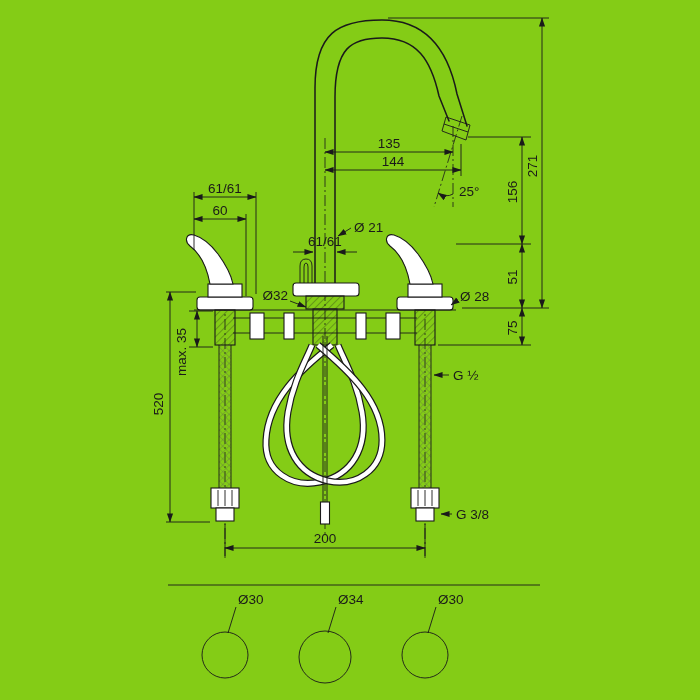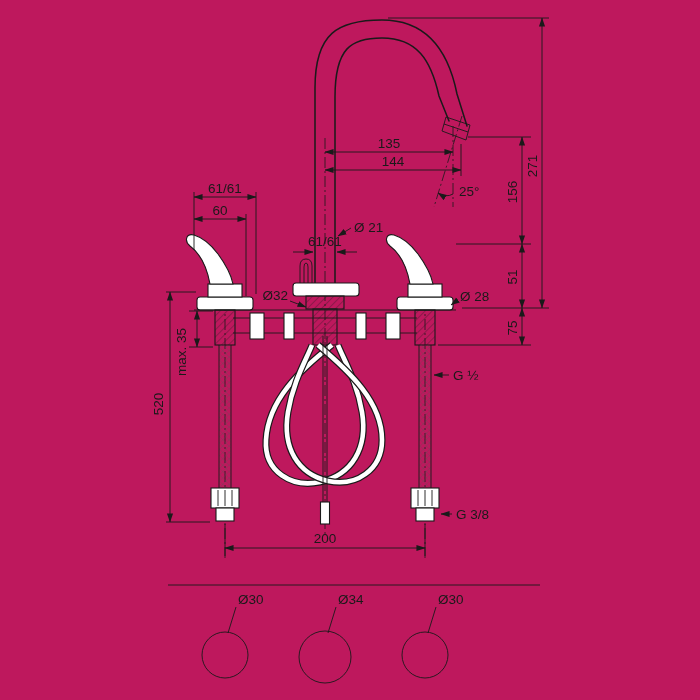--- a/index.html
+++ b/index.html
@@ -1,16 +1,16 @@
 <!DOCTYPE html>
 <html><head>
 <meta charset="utf-8">
 <style>
   html,body{margin:0;padding:0;background:#ffffff;}
-  .page{width:700px;height:700px;background:#be185d;position:relative;overflow:hidden;}
+  .page{width:700px;height:700px;background:#84cc16;position:relative;overflow:hidden;}
   svg{display:block;}
   
   .s  {stroke:#1a1a1a;fill:none;stroke-width:1.5;stroke-linecap:round;}
   .t  {stroke:#1a1a1a;fill:none;stroke-width:0.9;}
   .d  {stroke:#1a1a1a;fill:none;stroke-width:0.9;}
   .cl {stroke:#1a1a1a;fill:none;stroke-width:0.8;stroke-dasharray:11 3 2 3;}
   .wfill{fill:#ffffff;stroke:#1a1a1a;stroke-width:1.1;}
   .hfill{fill:url(#hatch);stroke:#1a1a1a;stroke-width:1.1;}
   .bfill{fill:url(#braid);stroke:none;}
   .tubeB{stroke:#1a1a1a;fill:none;stroke-width:7;}

